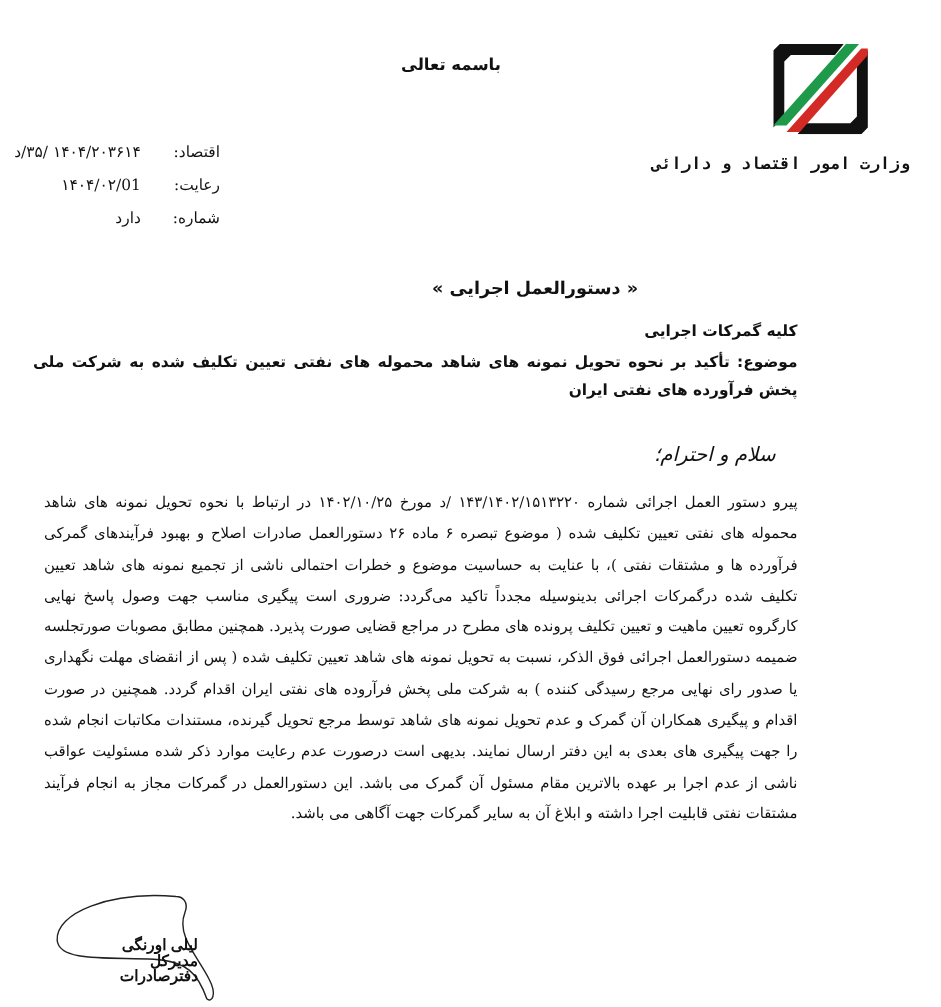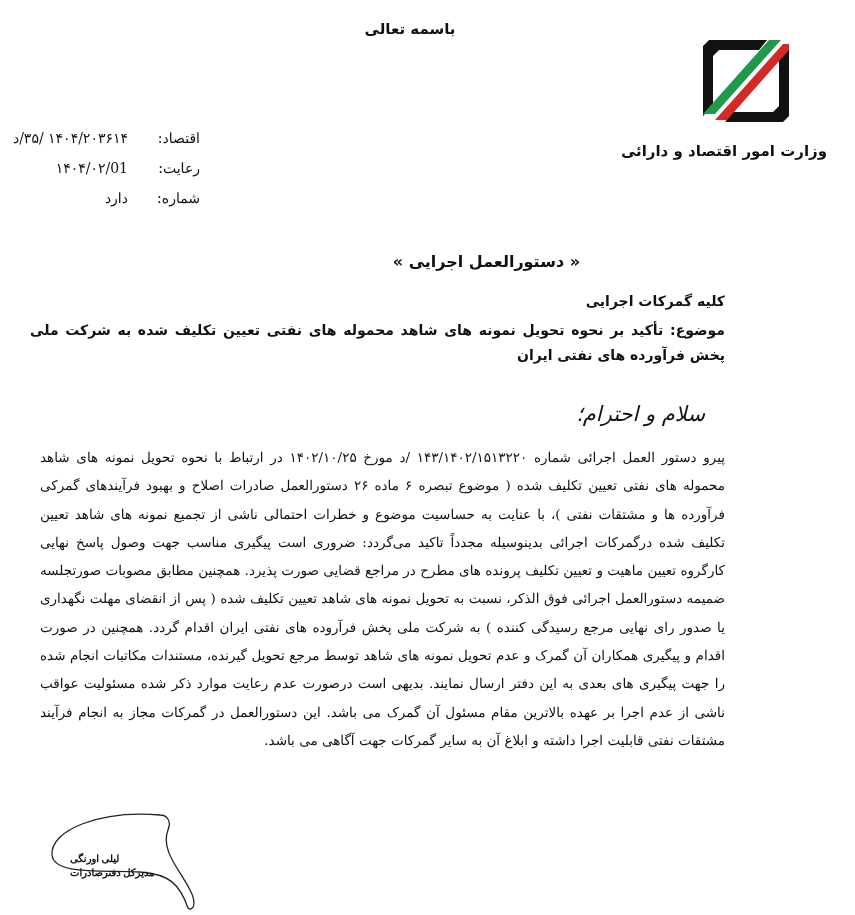--- a/index.html
+++ b/index.html
@@ -6,43 +6,43 @@
     body {
       width: 855px; height: 915px; position: relative; overflow: hidden;
       font-family: "DejaVu Serif", "Liberation Serif", serif;
       color: #111;
     }
     .page { position: absolute; left: 0; top: 0; width: 855px; height: 915px; direction: rtl; }
 
     
     .logo { position: absolute; left: 703px; top: 40px; width: 86px; height: 82px; }
     .org { position: absolute; right: 28px; top: 140px; text-align: right; font-family: "DejaVu Sans", sans-serif; }
-    .org .ministry { font-size: 15px; font-weight: bold; line-height: 22px; }
+    .org .ministry { font-size: 15px; font-weight: bold; line-height: 22px; font-family: Liberation Mono, monospace; }
     .org .customs { font-size: 18px; font-weight: bold; line-height: 28px; }
 
-    .bismillah { position: absolute; left: 300px; width: 220px; top: 20px; text-align: center; font-family: "DejaVu Sans", sans-serif; font-weight: bold; font-size: 15px; }
+    .bismillah { position: absolute; left: 300px; width: 220px; top: 50px; text-align: center; font-family: "DejaVu Sans", sans-serif; font-weight: bold; font-size: 15px; }
     .slogan { position: absolute; left: 290px; width: 240px; top: 72px; text-align: center; font-size: 15px; }
 
     .meta { position: absolute; left: 0; top: 130px; width: 200px; font-size: 14px; }
     .meta .row { position: relative; height: 30px; }
     .meta .label { position: absolute; right: 0; top: 0; }
     .meta .value { position: absolute; right: 72px; top: 0; white-space: nowrap; }
 
     .doc-title { position: absolute; left: 280px; width: 300px; top: 252px; font-family: "DejaVu Sans", sans-serif; font-weight: bold; font-size: 16px; }
 
     .addressee { position: absolute; right: 130px; top: 293px; font-family: "DejaVu Sans", sans-serif; font-weight: bold; font-size: 14px; }
     .subject { position: absolute; right: 130px; left: 30px; top: 318px; font-family: "DejaVu Sans", sans-serif; font-weight: bold; font-size: 14px; line-height: 25px; text-align: justify; }
 
-    .greeting { position: absolute; right: 150px; top: 402px; font-size: 21px; font-style: italic; }
+    .greeting { position: absolute; right: 150px; top: 402px; font-size: 18px; font-style: italic; }
 
     .body-text { position: absolute; right: 130px; left: 40px; top: 443px; font-size: 13.5px; line-height: 28.3px; text-align: justify; text-align-last: right; }
 
     .signature { position: absolute; left: 40px; top: 810px; width: 170px; height: 105px; }
     .signature svg { position: absolute; left: 0; top: 0; }
-    .sig-name { position: absolute; left: 30px; top: 42px; width: 110px; text-align: left; font-family: Liberation Serif, serif; font-weight: bold; font-size: 10px; line-height: 14px; }
+    .sig-name { position: absolute; left: 30px; top: 42px; width: 110px; text-align: right; font-family: Liberation Sans, sans-serif; font-weight: bold; font-size: 14px; line-height: 14px; }
   </style>
 </head>
 <body>
 
 <div class="page">
 
   <div class="logo">
     <svg width="86" height="82" viewBox="0 0 86 82">
 
       <polygon points="6,0 64,0 56,10 16,10 10,16 10,66 0,76 0,6" fill="#111"></polygon>

